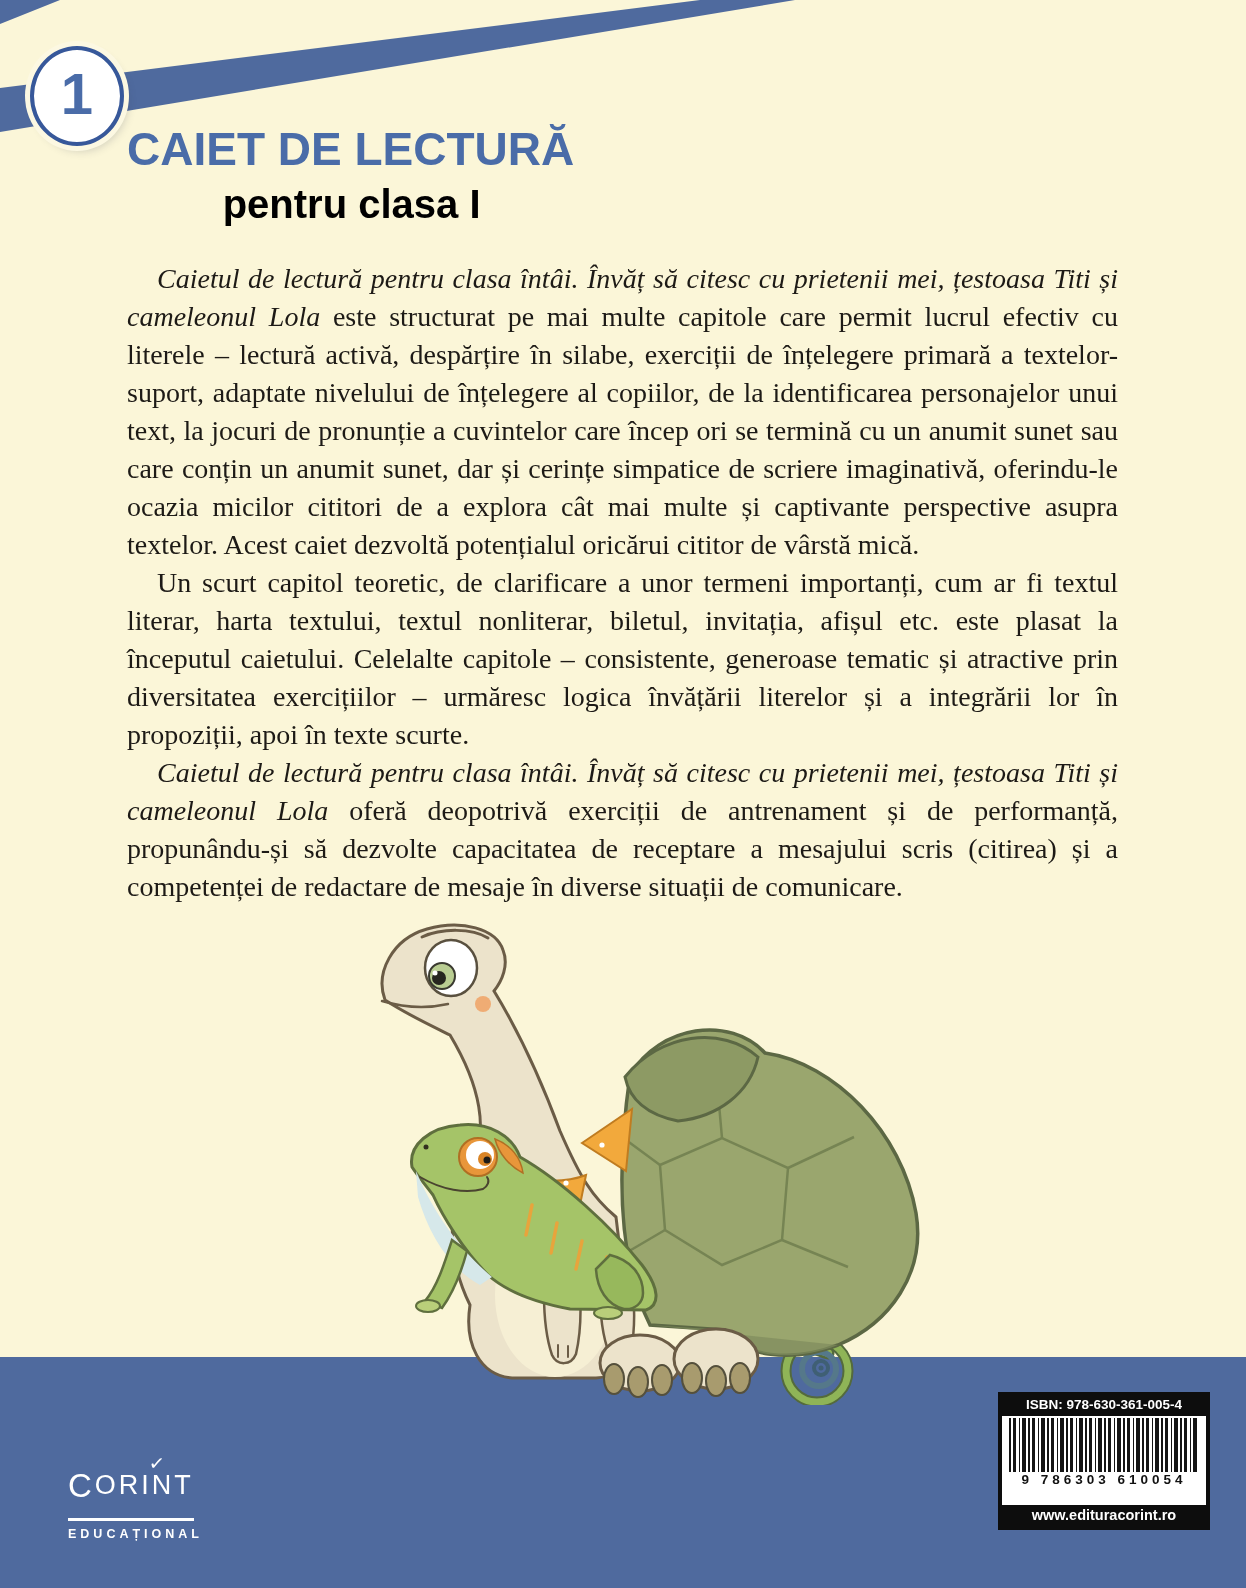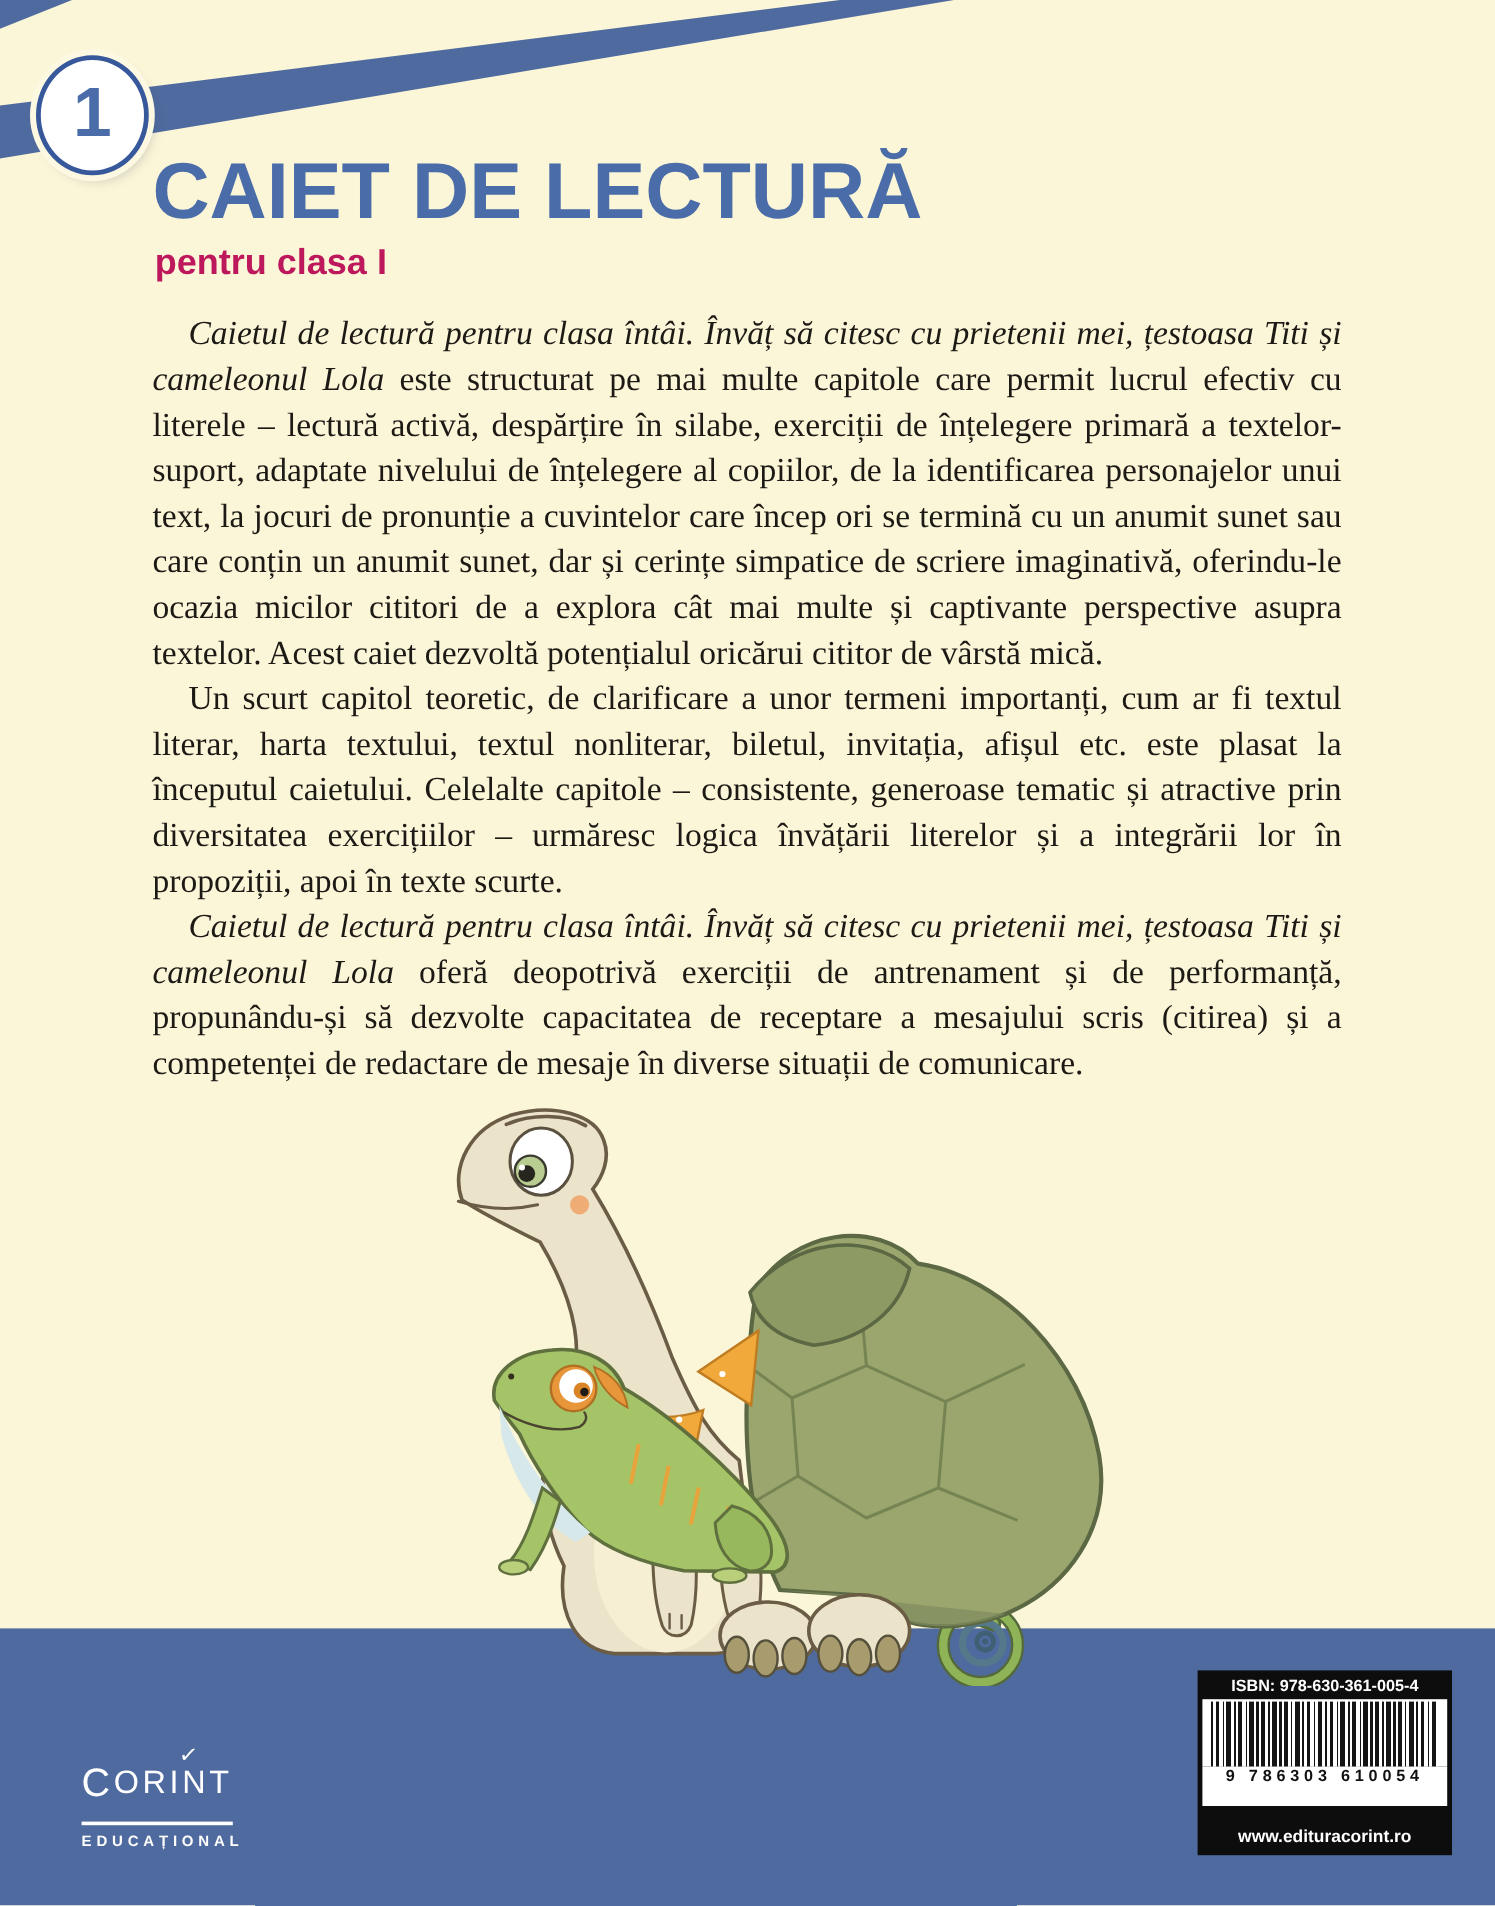--- a/index.html
+++ b/index.html
@@ -20,25 +20,25 @@
     display:flex;align-items:center;justify-content:center;
     box-shadow:0 0 0 5px #fcf8e2, 4px 5px 9px rgba(60,70,90,.22);
   }
   .badge-number{
     font-size:58px;font-weight:bold;color:#4a6ca8;line-height:1;
     transform:translateY(-2px);
   }
   
   .title-block{position:absolute;left:127px;top:126px;z-index:2;}
   .cover-title{
-    margin:0;font-size:66px;line-height:1;font-weight:bold;
+    margin:0;font-size:46px;line-height:1;font-weight:bold;
     color:#4a6ca8;letter-spacing:0px;white-space:nowrap;
   }
   .cover-subtitle{
-    margin:10px 0 0 2px;font-size:30px;font-weight:bold;color:#be185d;
+    margin:10px 0 0 2px;font-size:40px;font-weight:bold;color:#000000;text-align:center;
   }
   
   .body-text{
     position:absolute;left:127px;top:244px;width:991px;z-index:2;
     font-family:"Liberation Serif",serif;
     font-size:28px;line-height:38px;color:#1d1a16;
     text-align:justify;
     margin-top:16px;
   }
   .body-text p{margin:0;text-indent:30px;}
@@ -89,21 +89,21 @@
       #141414 10px 11px,#ffffff 11px 13px,
       #141414 13px 17px,#ffffff 17px 19px);
   }
   .isbn-digits{
     background:#ffffff;margin:0 2px;color:#111;
     font-size:13.5px;font-weight:bold;text-align:center;
     letter-spacing:4px;padding:0 0 18px;white-space:nowrap;
   }
   .isbn-site{
     color:#fff;font-size:14.5px;font-weight:bold;text-align:center;
-    padding:18px 0 5px;white-space:nowrap;
+    padding:2px 0 5px;white-space:nowrap;
   }
 </style>
 </head>
 <body>
 
 <div class="page">
 
   <svg class="ribbon" width="1246" height="140" viewBox="0 0 1246 140" aria-hidden="true">
     <polygon points="0,88 700,0 795,0 0,132" fill="#4f6a9e"></polygon>
     <polygon points="0,0 60,0 0,24" fill="#4f6a9e"></polygon>

